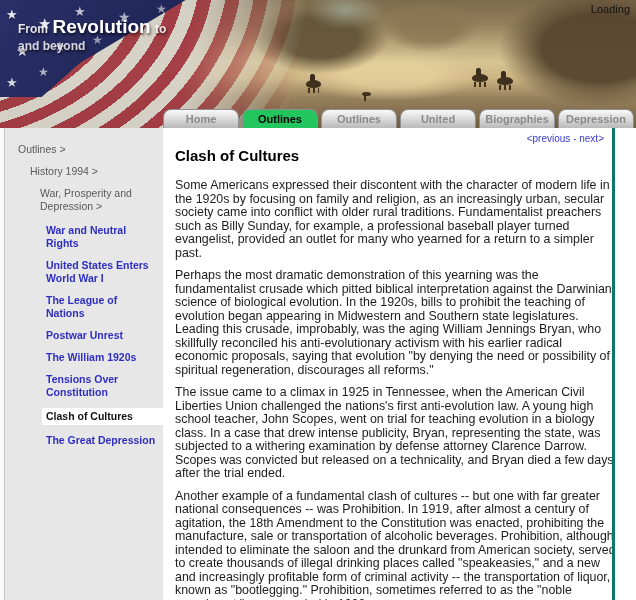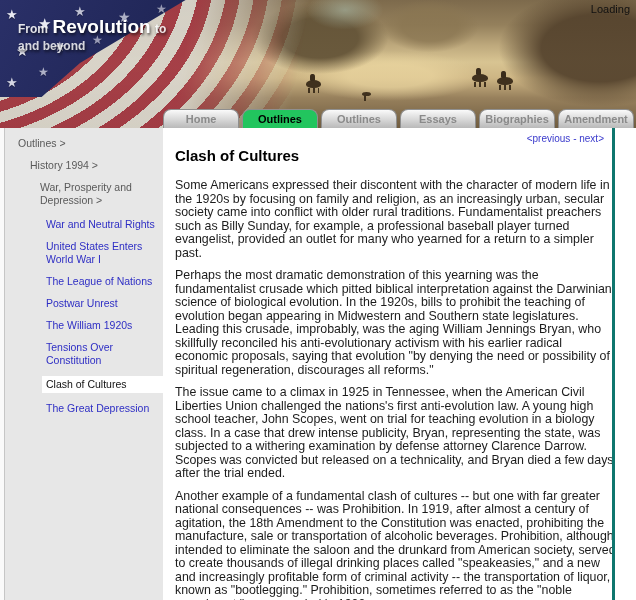--- a/index.html
+++ b/index.html
@@ -47,27 +47,27 @@
   
   .tabs{position:absolute;left:163px;right:2px;bottom:0;height:19px;display:flex;gap:3px;}
   .tab{flex:1;display:flex;align-items:center;justify-content:center;
     border:1px solid #8f8f8f;border-bottom:none;border-radius:8px 8px 0 0;
     background:linear-gradient(#fafafa,#b9b9b9);
     font-size:11px;font-weight:bold;color:#8a8a8a;cursor:pointer;}
   .tab.active{background:#22c55e;color:#000;}
   
   .main-row{display:flex;height:472px;overflow:hidden;background:#fff;}
   .left-strip{width:4px;background:#fafafa;}
-  .sidebar{width:159px;background:#e7e7e7;border-left:1px solid #c6c6c6;padding-top:9px;
+  .sidebar{width:159px;background:#e7e7e7;border-left:1px solid #c6c6c6;padding-top:15px;
     font-size:10.5px;line-height:13px;box-sizing:border-box;}
   .crumb{color:#5a5a5a;margin-bottom:9px;cursor:pointer;}
   .crumb-0{padding-left:13px;}
   .crumb-1{padding-left:25px;}
   .crumb-2{padding-left:35px;padding-right:10px;margin-bottom:11px;}
-  .nav-link{color:#2e2ec4;margin:4px 6px 9px 41px;cursor:pointer;}
+  .nav-link{color:#2e2ec4;margin:4px 6px 9px 41px;cursor:pointer;font-weight:bold;}
   .nav-link.active{background:#ffffff;color:#111;margin-left:37px;margin-right:0;padding:2px 0 2px 4px;}
   .content{width:452px;box-sizing:border-box;border-right:3px solid #0f766e;
     padding:5px 0 0 12px;overflow:hidden;}
   .pager{text-align:right;font-size:10px;padding-right:8px;margin-bottom:1px;}
   .pager a{color:#3a3acc;text-decoration:none;cursor:pointer;}
   .pager .sep{color:#3a3acc;}
   .page-title{font-size:15px;font-weight:bold;color:#000;margin:3px 0 15px;}
   .content p{width:441px;font-size:12.4px;line-height:13.5px;color:#1c1c1c;margin:8px 0 9px;}
   .right-strip{flex:1;background:#fff;}
 </style>
@@ -112,23 +112,23 @@
     </div>
     <div class="subtitle-c">and beyond</div>
   </div>
 
   <div class="loading">Loading</div>
 
   <div class="tabs">
     <div class="tab">Home</div>
     <div class="tab active">Outlines</div>
     <div class="tab">Outlines</div>
-    <div class="tab">Essays</div>
+    <div class="tab">United</div>
     <div class="tab">Biographies</div>
-    <div class="tab">Amendment</div>
+    <div class="tab">Depression</div>
   </div>
 </div>
 
 <div class="main-row">
   <div class="left-strip"></div>
 
   <div class="sidebar">
     <div class="crumb crumb-0">Outlines &gt;</div>
     <div class="crumb crumb-1">History 1994 &gt;</div>
     <div class="crumb crumb-2">War, Prosperity and Depression &gt;</div>

